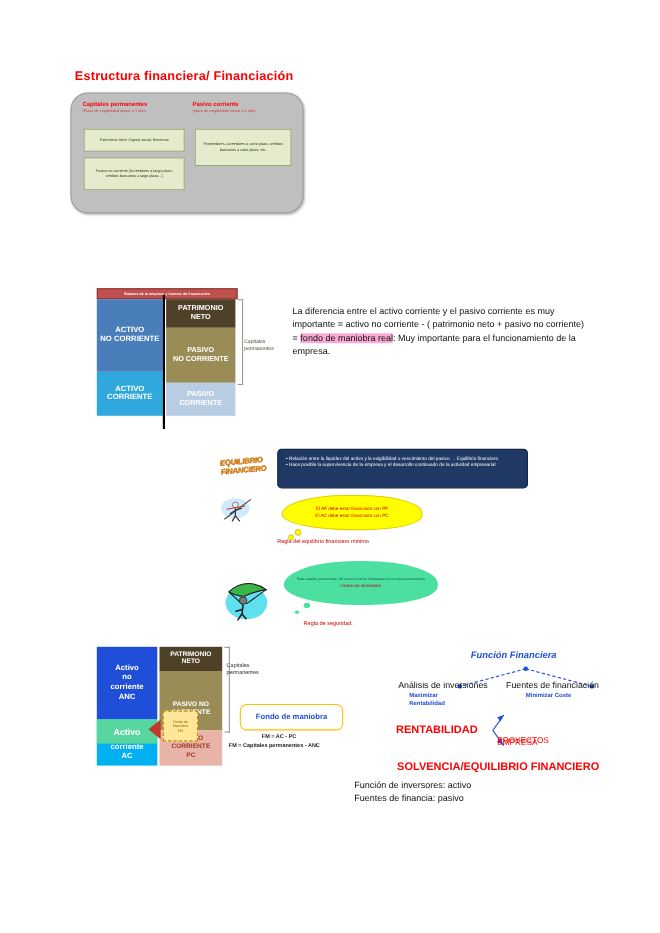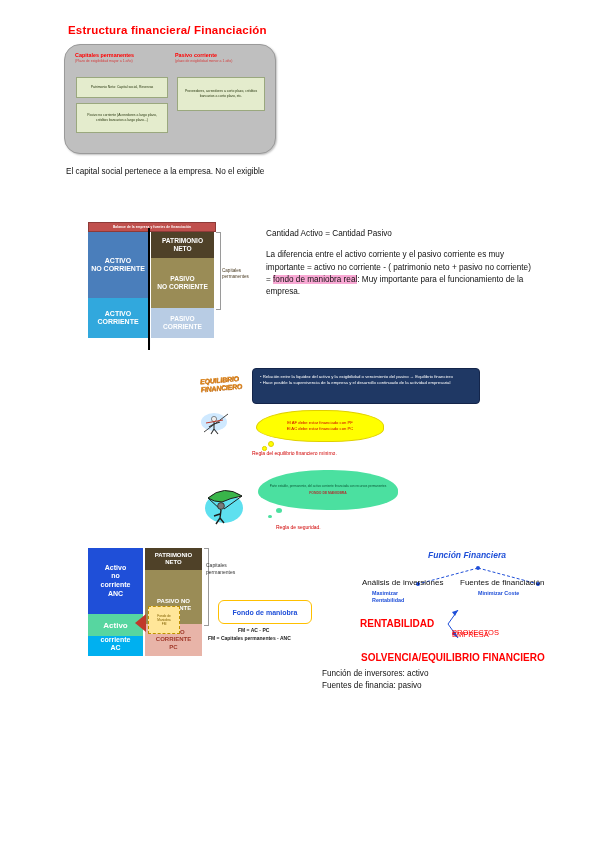--- a/index.html
+++ b/index.html
@@ -1,17 +1,17 @@
 <!DOCTYPE html>
 <html><head>
 <meta charset="utf-8">
 <style>
   html,body{margin:0;padding:0;background:#ffffff;}
   body{width:600px;height:848px;position:relative;font-family:"Liberation Sans",sans-serif;color:#000;overflow:hidden;}
-  .page{position:absolute;inset:0;background:#fff;}
+  .page{position:absolute;inset:0;background:#fff;margin-top:40px;}
   .abs{position:absolute;}
 
   
   .doc-title{left:68px;top:24px;font-size:11.5px;font-weight:bold;color:#ff0000;letter-spacing:.2px;}
 
   
   .d1{left:64px;top:44px;width:210px;height:108px;background:#bfbfbf;border:1px solid #9a9a9a;border-radius:16px;box-shadow:1px 1px 2px rgba(0,0,0,.25);}
   .d1 .hdr{position:absolute;font-size:5.4px;font-weight:bold;color:#ff0000;line-height:1.15;}
   .d1 .hdr .sub{display:block;font-size:3.5px;font-weight:normal;color:#d43d3d;margin-top:1px;}
   .d1 .hdr-left{left:10px;top:7px;}
@@ -106,21 +106,20 @@
     <div class="hdr hdr-right">
       <span>Pasivo corriente</span>
       <span class="sub">(plazo de exigibilidad menor a 1 año)</span>
     </div>
     <div class="gbox gb1">Patrimonio Neto: Capital social, Reservas</div>
     <div class="gbox gb2">Pasivo no corriente (Acreedores a largo plazo, créditos bancarios a largo plazo...)</div>
     <div class="gbox gb3">Proveedores, acreedores a corto plazo, créditos bancarios a corto plazo, etc.</div>
   </div>
 
   <div class="abs note1">
-    <div>El capital social pertenece a la empresa. No el exigible</div>
   </div>
 
   <div class="abs bal">
     <div class="banner">Balance de la empresa y fuentes de financiación</div>
     <div class="cell c-anc" style="white-space:pre-line">ACTIVO
 NO CORRIENTE</div>
     <div class="cell c-ac" style="white-space:pre-line">ACTIVO
 CORRIENTE</div>
     <div class="cell c-pn" style="white-space:pre-line">PATRIMONIO
 NETO</div>
@@ -128,21 +127,20 @@
 NO CORRIENTE</div>
     <div class="cell c-pc" style="white-space:pre-line">PASIVO
 CORRIENTE</div>
     <div class="divider"></div>
     <div class="brace"></div>
   </div>
   <div class="abs cap-lbl" style="white-space:pre-line">Capitales
 permanentes</div>
 
   <div class="abs note2">
-    <div>Cantidad Activo =  Cantidad Pasivo</div>
     <span class="gap"></span>
     <div><span>La diferencia entre el activo corriente y el pasivo corriente es muy importante = activo no corriente - ( patrimonio neto + pasivo no corriente) = </span><span class="hl">fondo de maniobra real</span><span>: Muy importante para el funcionamiento de la empresa.</span></div>
   </div>
 
   <div class="abs eq-title">EQUILIBRIO FINANCIERO</div>
 
   <svg class="clip clip-tight" viewBox="0 0 46 34">
     <ellipse cx="16" cy="14" rx="13" ry="9" fill="#cfe9ff"></ellipse>
     <path d="M6 24 L30 6" stroke="#444" stroke-width="1"></path>
     <circle cx="16" cy="11" r="2.6" fill="#eeeeee" stroke="#444" stroke-width=".6"></circle>

